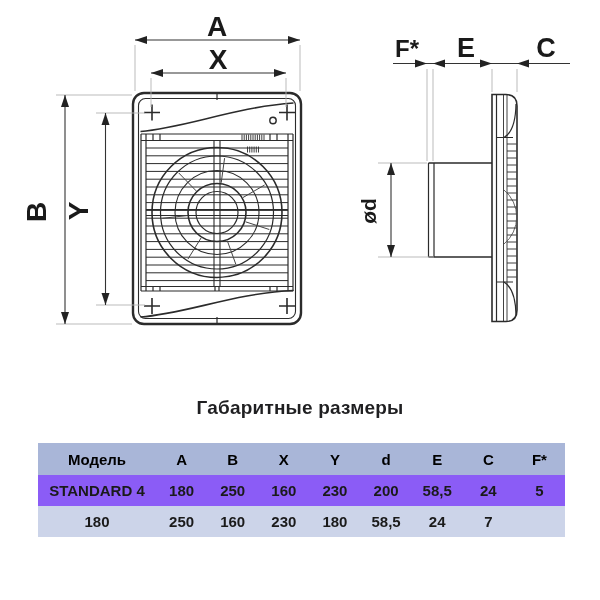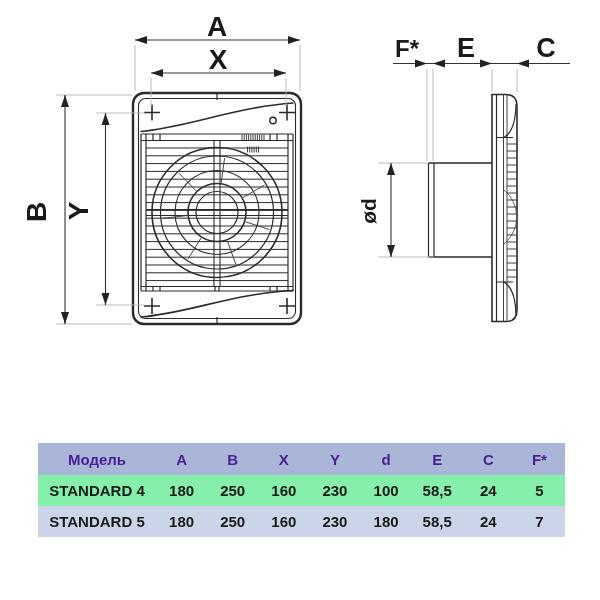--- a/index.html
+++ b/index.html
@@ -4,22 +4,22 @@
 <style>
   html,body{margin:0;padding:0;background:#fff;}
   .page{position:relative;width:600px;height:600px;background:#ffffff;overflow:hidden;
         font-family:"Liberation Sans", sans-serif;color:#1a1a1a;}
   .drawing{position:absolute;left:0;top:0;}
   svg text{font-family:"Liberation Sans", sans-serif;font-weight:bold;fill:#1a1a1a;}
   .title{position:absolute;left:0;top:397px;width:600px;text-align:center;
          font-size:19px;font-weight:bold;color:#1f1f21;letter-spacing:.2px;}
   .dim-table{position:absolute;left:38px;top:443px;width:527px;font-size:15px;font-weight:600;}
   .t-row{display:grid;grid-template-columns:118px repeat(8,1fr);align-items:center;height:31px;}
-  .t-row.header{background:#a9b6d8;height:32px;color:#4c1d95;}
-  .t-row.r1{background:#86efac;}
+  .t-row.header{background:#a9b6d8;height:32px;color:#000000;}
+  .t-row.r1{background:#8b5cf6;}
   .t-row.r2{background:#ccd4e9;}
   .t-cell{text-align:center;white-space:nowrap;}
   .footnote{position:absolute;left:0;top:561px;width:600px;text-align:center;
             font-size:14.5px;color:#2b2b2b;font-weight:500;}
   .footnote .mark{vertical-align:super;font-size:10px;margin-right:2px;}
 </style>
 </head>
 <body>
 
 <div class="page">
@@ -140,46 +140,46 @@
     </g>
 
     <g>
       <line x1="391" y1="163" x2="391" y2="257" stroke="#333" stroke-width="1.1"></line>
       <polygon points="391,163 387,175 395,175" fill="#222"></polygon>
       <polygon points="391,257 387,245 395,245" fill="#222"></polygon>
       <text transform="translate(376,211) rotate(-90)" font-size="21" text-anchor="middle">ød</text>
     </g>
   </svg>
 
+  <div class="title">Габаритные размеры</div>
 
   <div class="dim-table">
     <div class="t-row header">
       <div class="t-cell">Модель</div>
       <div class="t-cell">A</div>
       <div class="t-cell">B</div>
       <div class="t-cell">X</div>
       <div class="t-cell">Y</div>
       <div class="t-cell">d</div>
       <div class="t-cell">E</div>
       <div class="t-cell">C</div>
       <div class="t-cell">F*</div>
     </div>
     <div class="t-row r1">
       <div class="t-cell">STANDARD 4</div>
       <div class="t-cell">180</div>
       <div class="t-cell">250</div>
       <div class="t-cell">160</div>
       <div class="t-cell">230</div>
-      <div class="t-cell">100</div>
+      <div class="t-cell">200</div>
       <div class="t-cell">58,5</div>
       <div class="t-cell">24</div>
       <div class="t-cell">5</div>
     </div>
     <div class="t-row r2">
-      <div class="t-cell">STANDARD 5</div>
       <div class="t-cell">180</div>
       <div class="t-cell">250</div>
       <div class="t-cell">160</div>
       <div class="t-cell">230</div>
       <div class="t-cell">180</div>
       <div class="t-cell">58,5</div>
       <div class="t-cell">24</div>
       <div class="t-cell">7</div>
     </div>
   </div>

